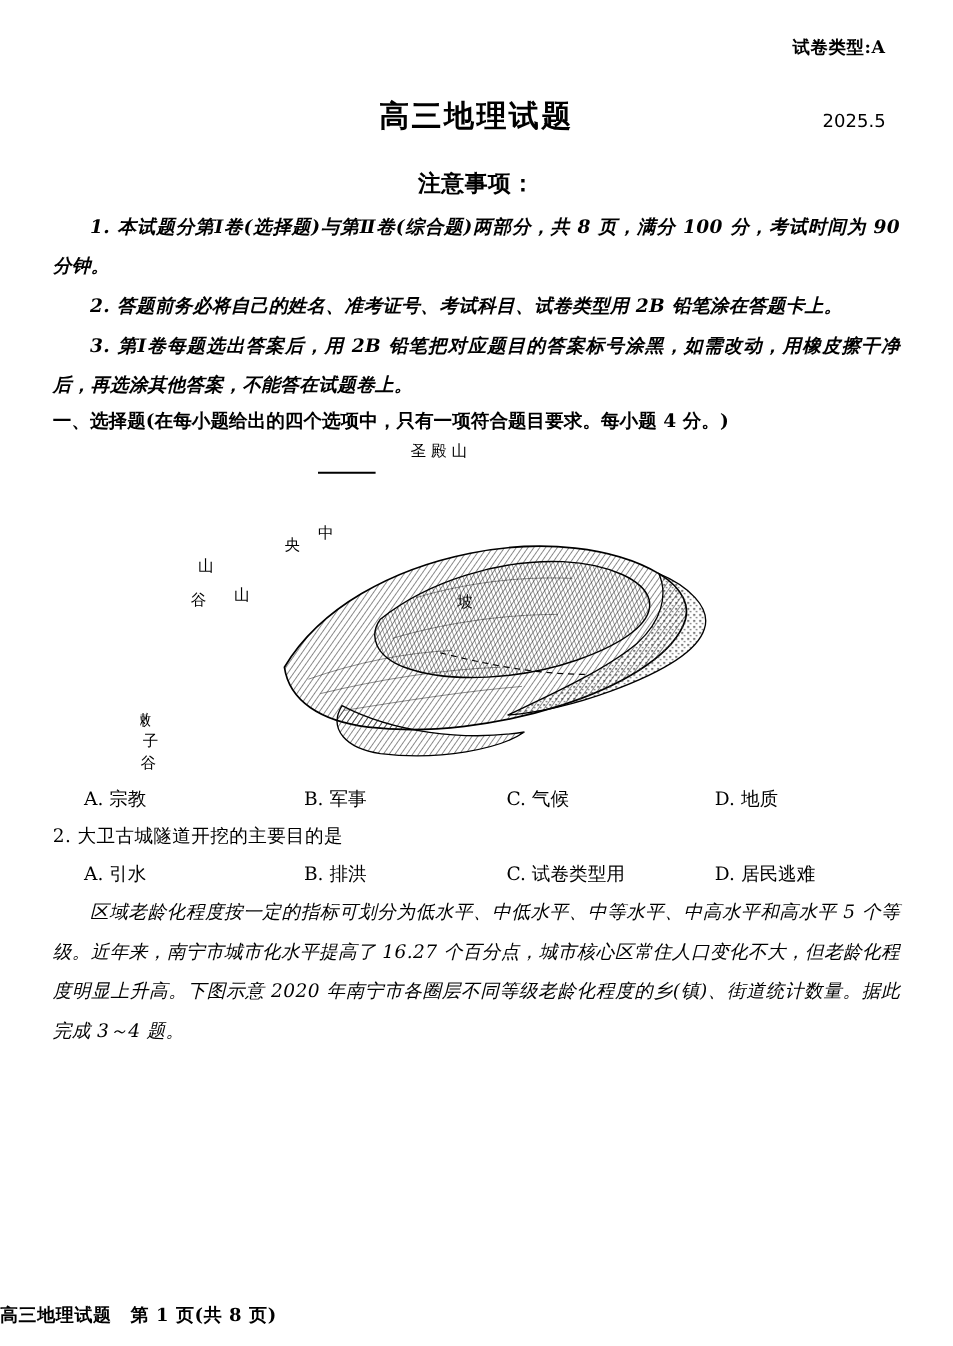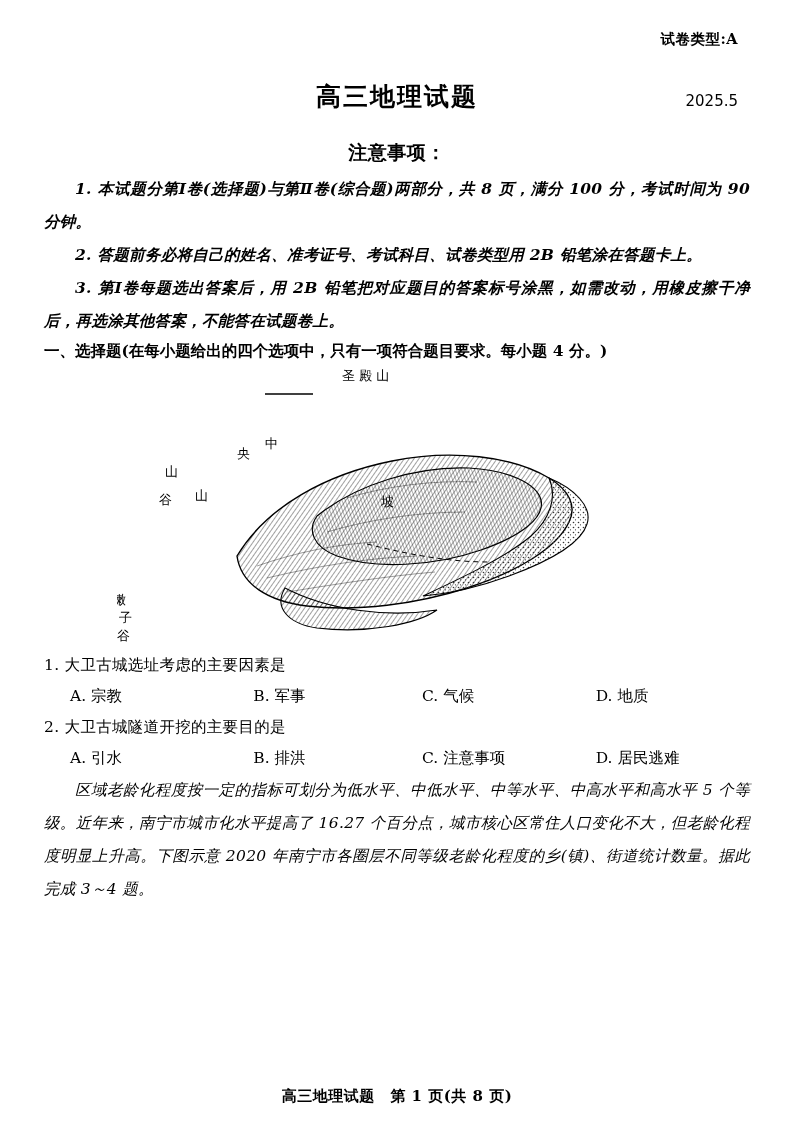--- a/index.html
+++ b/index.html
@@ -118,21 +118,20 @@
   }
   .opt-a { width: 190px; }
   .opt-b { width: 175px; }
   .opt-c { width: 180px; }
   .opt-d { width: 160px; }
   .footer {
     position: absolute;
     bottom: 16px;
     left: 0;
     width: 794px;
-    text-align: center;
     font-size: 15px;
     font-weight: bold;
     letter-spacing: 0.5px;
   }
   .footer .pg {
     font-weight: bold;
     margin-left: 10px;
   }
   .map-label {
     font-size: 13px;
@@ -206,33 +205,32 @@
         <text class="map-label" x="48" y="110" font-size="13">山</text>
         <text class="map-label" x="78" y="134" font-size="13">山</text>
         <text class="map-label" x="42" y="138" font-size="13">谷</text>
         <text class="map-label" x="264" y="140" font-size="13">坡</text>
         <text class="map-label" x="-4" y="238" font-size="13">嫩</text>
         <text class="map-label" x="2" y="256" font-size="13">子</text>
         <text class="map-label" x="0" y="274" font-size="13">谷</text>
       </svg>
     </div>
 
-    <p class="q-line">1. 大卫古城选址考虑的主要因素是</p>
     <div class="opts">
       <span class="opt-a">A. 宗教</span>
       <span class="opt-b">B. 军事</span>
       <span class="opt-c">C. 气候</span>
       <span class="opt-d">D. 地质</span>
     </div>
 
     <p class="q-line">2. 大卫古城隧道开挖的主要目的是</p>
     <div class="opts">
       <span class="opt-a">A. 引水</span>
       <span class="opt-b">B. 排洪</span>
-      <span class="opt-c">C. 注意事项</span>
+      <span class="opt-c">C. 试卷类型用</span>
       <span class="opt-d">D. 居民逃难</span>
     </div>
 
     <p class="para indent">区域老龄化程度按一定的指标可划分为低水平、中低水平、中等水平、中高水平和高水平 5 个等级。近年来，南宁市城市化水平提高了 16.27 个百分点，城市核心区常住人口变化不大，但老龄化程度明显上升高。下图示意 2020 年南宁市各圈层不同等级老龄化程度的乡(镇)、街道统计数量。据此完成 3～4 题。</p>
 
   </div>
 
   <div class="footer">
     <span>高三地理试题</span>
     <span class="pg">第 1 页(共 8 页)</span>

